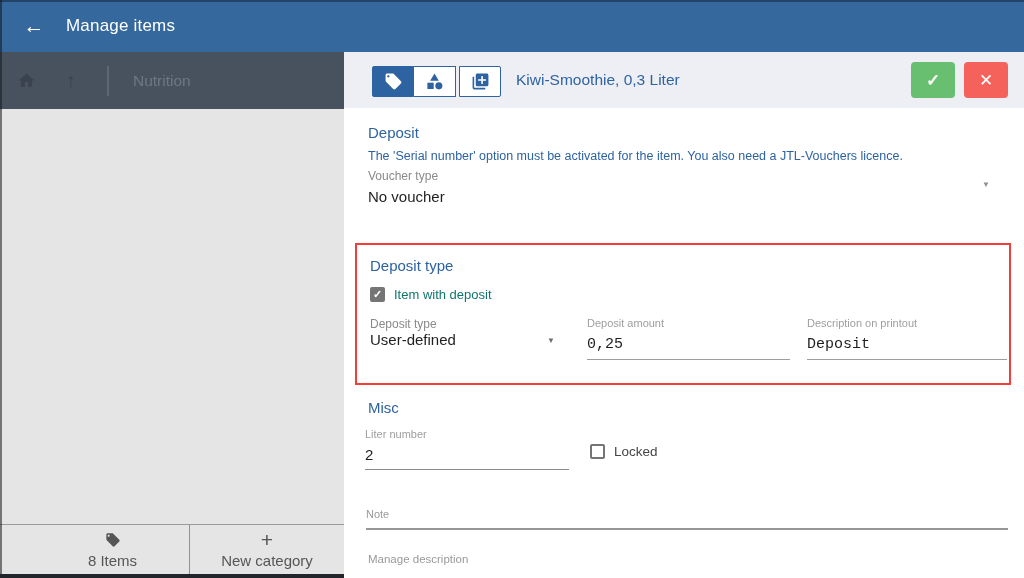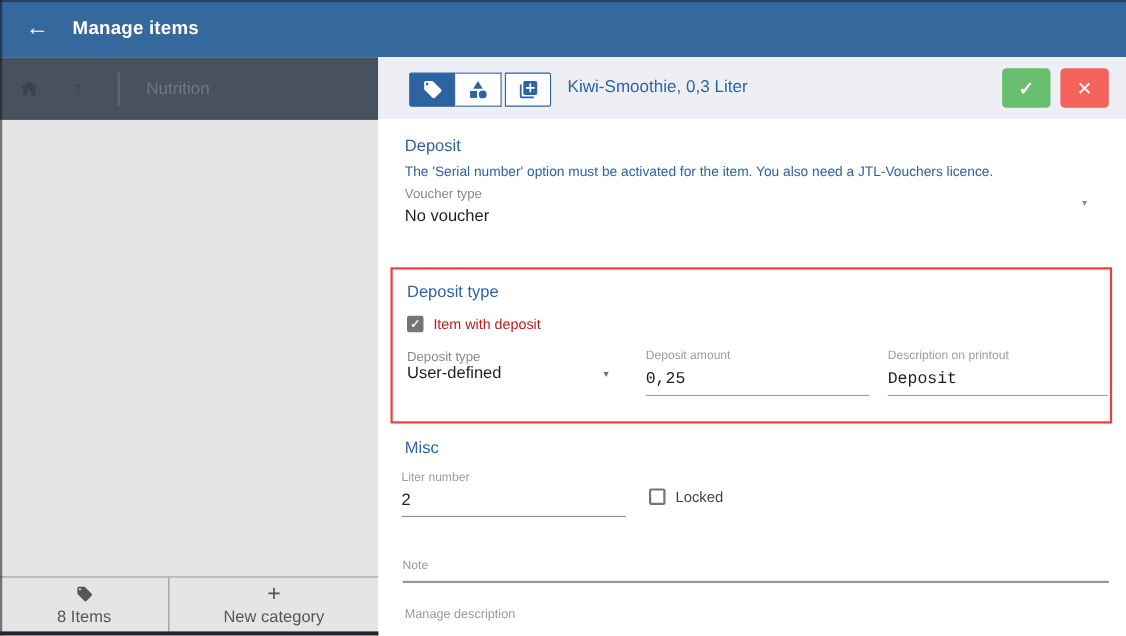--- a/index.html
+++ b/index.html
@@ -5,36 +5,36 @@
   html,body{margin:0;padding:0;}
   body{width:1024px;height:578px;overflow:hidden;font-family:"Liberation Sans",sans-serif;background:#fff;}
   #app{position:relative;width:1024px;height:578px;overflow:hidden;background:#fff;}
 
   
   .appbar{position:absolute;left:0;top:0;width:1024px;height:52px;background:#35689c;}
   .appbar .edge-top{position:absolute;left:0;top:0;width:100%;height:2px;background:rgba(0,0,0,.35);}
   .back-btn{position:absolute;left:14px;top:0;height:52px;width:40px;display:flex;align-items:center;justify-content:center;
             color:#fff;font-size:21px;cursor:pointer;}
   .appbar-title{position:absolute;left:66px;top:0;height:52px;display:flex;align-items:center;
-                color:#fff;font-size:17px;font-weight:bold;letter-spacing:.2px;}
+                color:#fff;font-size:17px;font-weight:normal;letter-spacing:.2px;}
 
   
   .sidebar{position:absolute;left:0;top:52px;width:344px;height:526px;background:#e5e5e5;}
   .edge-left{position:absolute;left:0;top:0;width:2px;height:578px;background:rgba(20,24,30,.55);z-index:50;}
   .edge-bottom{position:absolute;left:0;top:574px;width:344px;height:4px;background:#22252a;z-index:50;}
   .side-header{position:absolute;left:0;top:0;width:344px;height:57px;background:#47525e;display:flex;align-items:center;}
   .side-home,.side-up{width:22px;height:22px;display:flex;align-items:center;justify-content:center;color:#3a434e;cursor:pointer;}
   .side-home{margin-left:15px;}
   .side-home svg{width:19px;height:19px;fill:#39424d;}
   .side-up{margin-left:23px;font-size:19px;font-weight:bold;color:#39424d;}
   .side-vdiv{width:2px;height:30px;background:#5e6873;margin-left:25px;}
   .side-breadcrumb{margin-left:24px;color:#6e7883;font-size:15.5px;}
   .side-footer{position:absolute;left:0;bottom:4px;width:344px;height:49px;border-top:1px solid #9b9b9b;display:flex;}
   .side-footer .cell{display:flex;flex-direction:column;align-items:center;justify-content:center;gap:3px;cursor:pointer;color:#565656;}
-  .cell.items{width:153px;}
+  .cell.items{width:153px;padding-left:36px;}
   .cell.newcat{flex:1;border-left:1px solid #919191;}
   .cell .glyph{height:18px;display:flex;align-items:center;justify-content:center;font-size:21px;line-height:18px;color:#565656;}
   .cell svg{width:16px;height:16px;fill:#565656;}
   .cell .lbl{font-size:15px;}
 
   
   .main{position:absolute;left:344px;top:52px;width:680px;height:526px;background:#fff;}
   .band{position:absolute;left:0;top:0;width:680px;height:56px;background:#edeff4;}
 
   .seg{position:absolute;left:28px;top:14px;height:31px;display:flex;}
@@ -70,21 +70,21 @@
   .voucher-field{position:absolute;left:24px;top:117px;cursor:pointer;}
   .voucher-field .fld-value{margin-top:5px;}
   .voucher-caret{position:absolute;left:638px;top:128px;cursor:pointer;}
 
   .redbox{position:absolute;left:11px;top:191px;width:652px;height:138px;border:2px solid #f23d38;}
   .redbox .sec-heading{left:13px;top:12px;}
   .chk-row{position:absolute;left:13px;top:42px;display:flex;align-items:center;gap:9px;cursor:pointer;}
   .checkbox{width:15px;height:15px;box-sizing:border-box;border:2px solid #757575;border-radius:2px;
             display:flex;align-items:center;justify-content:center;}
   .checkbox.checked{background:#757575;color:#fff;font-size:11px;font-weight:bold;}
-  .chk-label{font-size:13px;color:#b91c1c;}
+  .chk-label{font-size:13px;color:#0f766e;}
   .chk-label.dark{font-size:13.5px;color:#454545;}
 
   .col{position:absolute;top:72px;}
   .col1{left:13px;width:185px;}
   .col2{left:230px;width:203px;}
   .col3{left:450px;width:200px;}
   .col .fld-value{margin-top:0;}
   .col .line-input{width:100%;margin-top:7px;font-family:Liberation Mono, monospace;}
   .dd-row{display:flex;align-items:flex-end;justify-content:space-between;cursor:pointer;}
   .dd-row .caret{color:#6f6f6f;padding-bottom:3px;}

